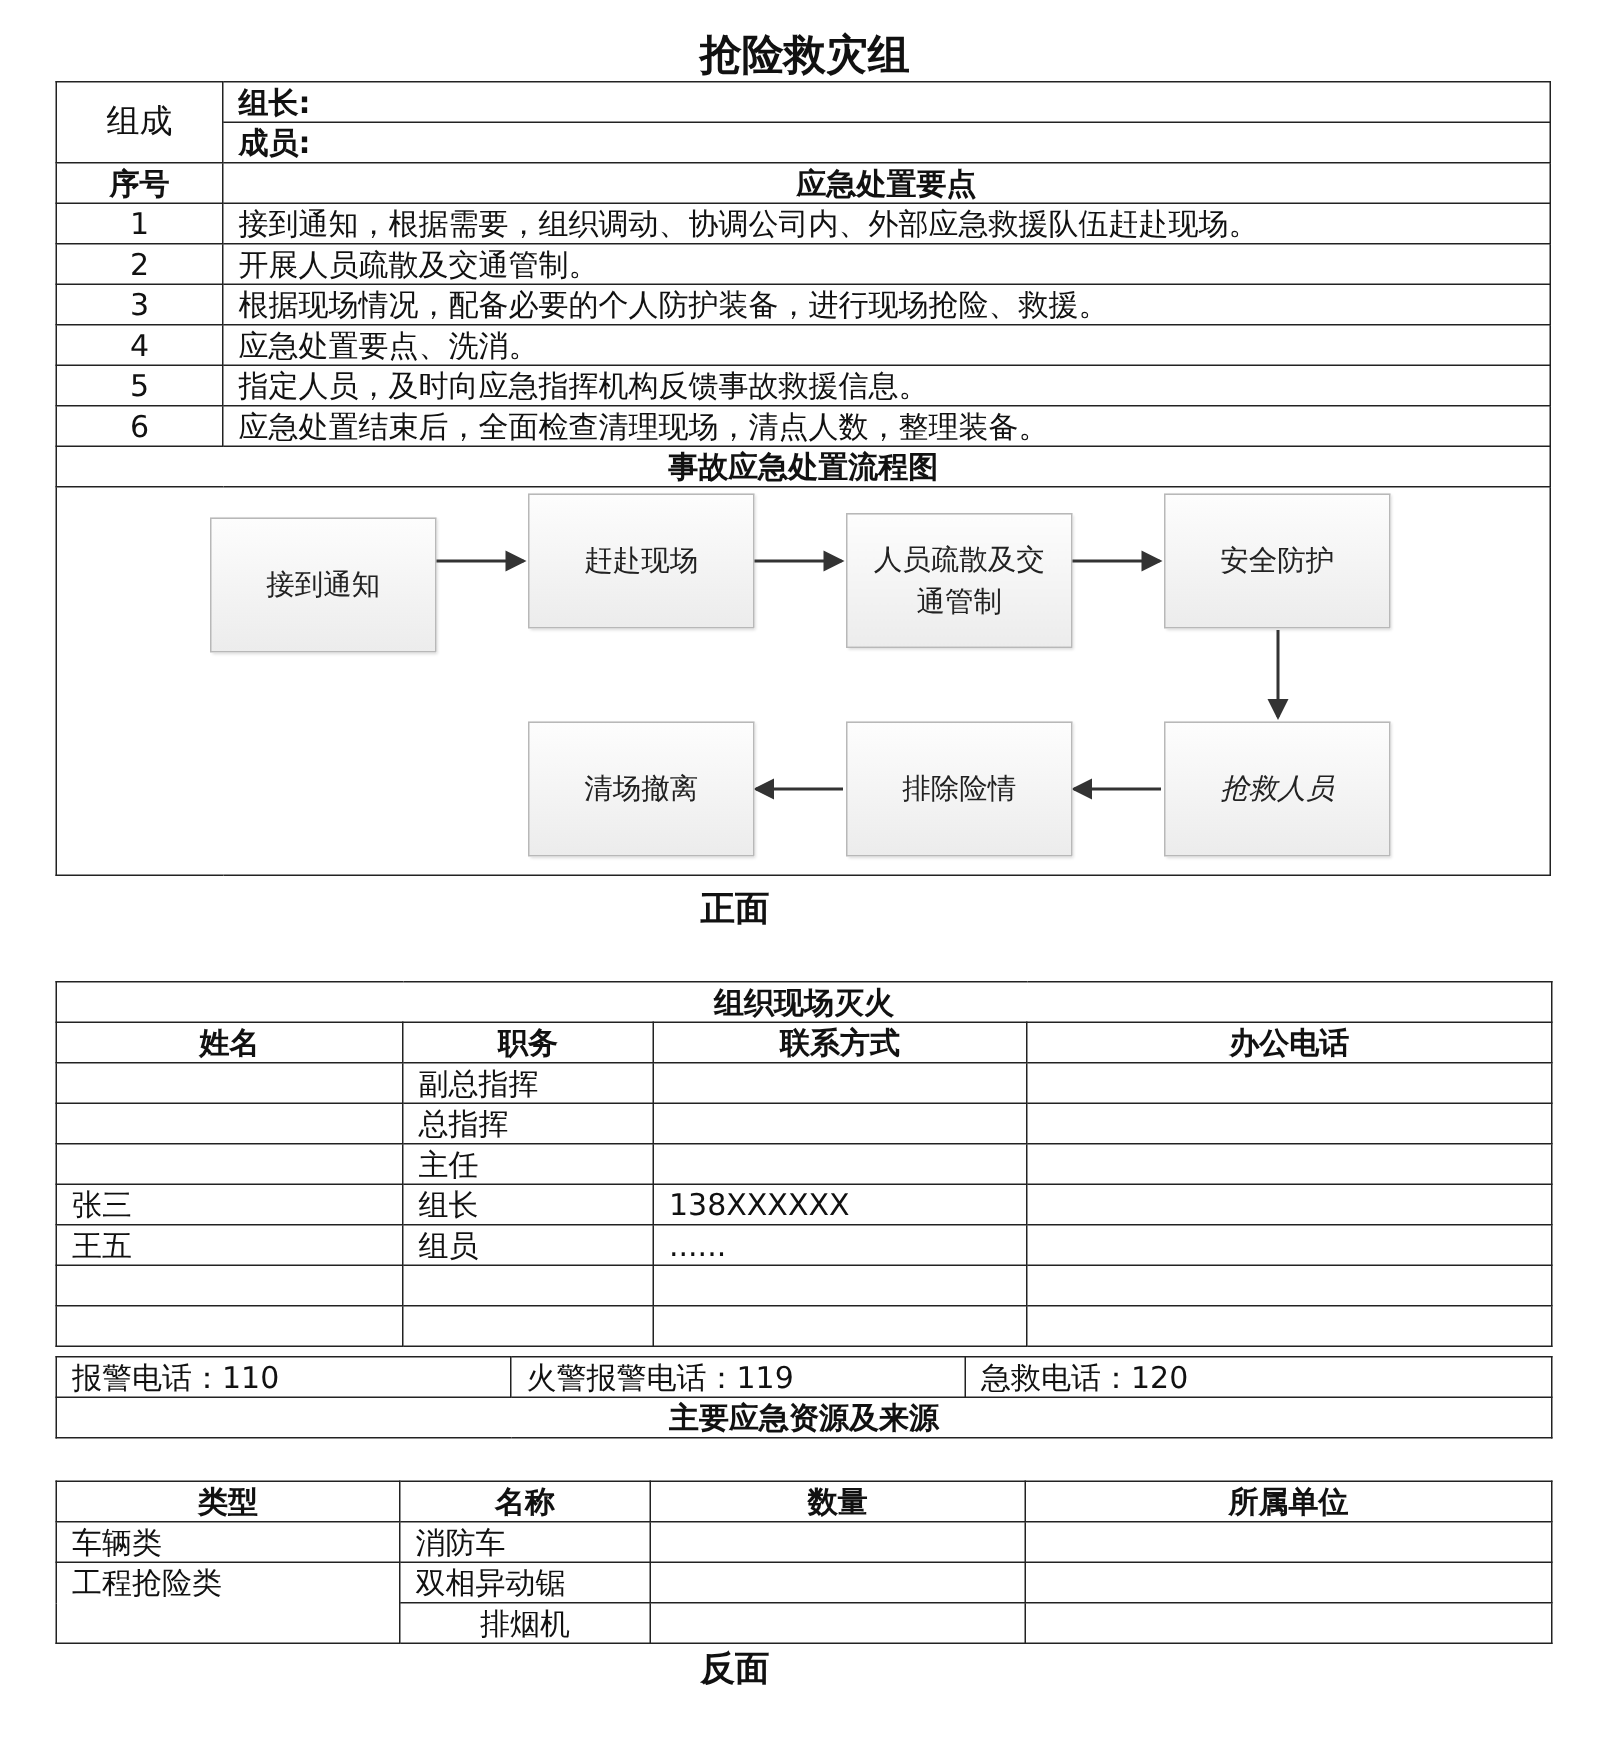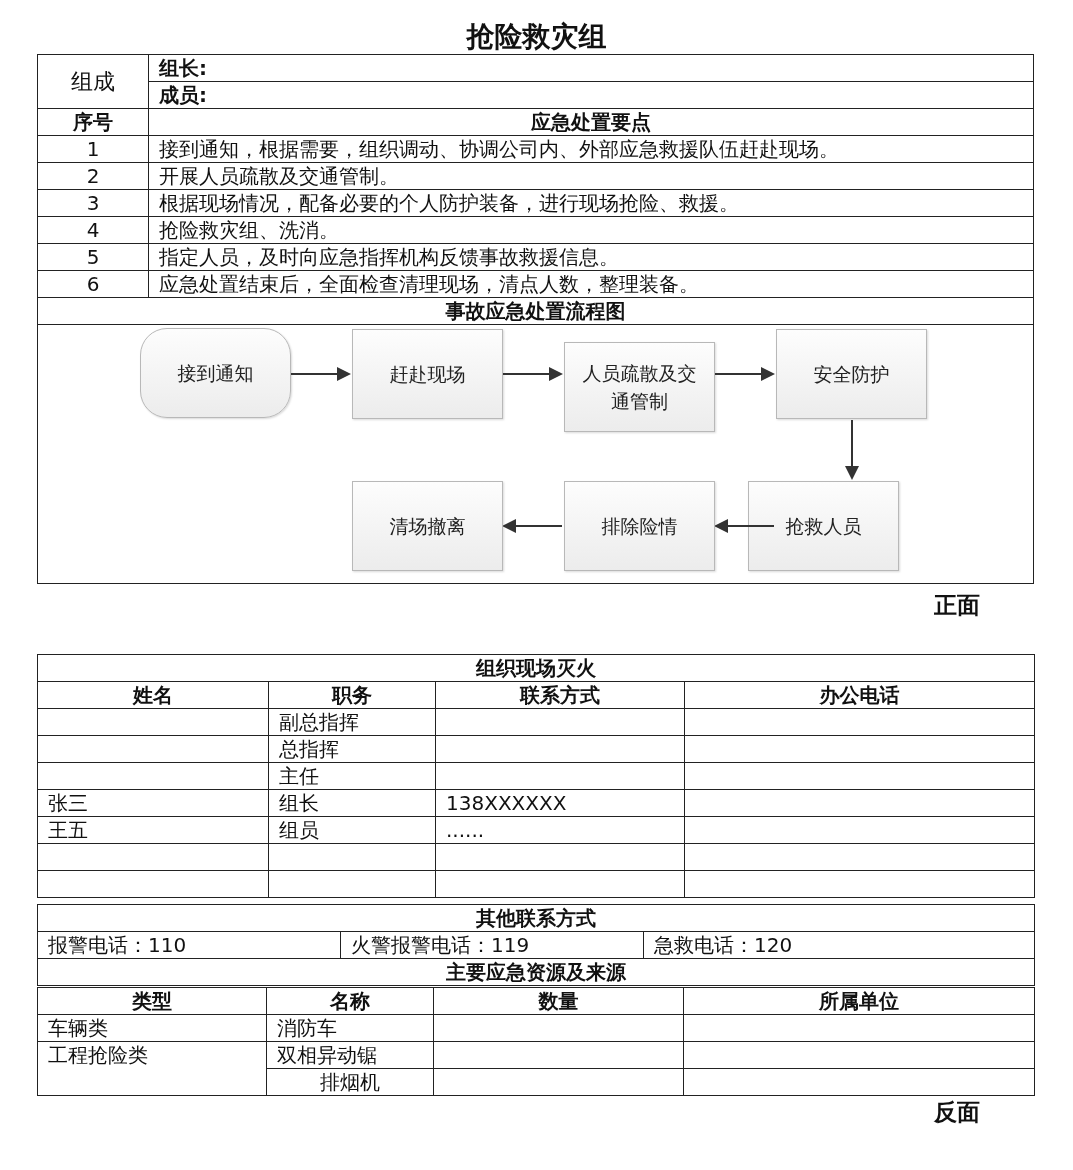--- a/index.html
+++ b/index.html
@@ -6,21 +6,21 @@
   body {
     width: 1073px; height: 1170px; position: relative; overflow: hidden;
     font-family: "DejaVu Sans", "Liberation Sans", sans-serif;
     color: #111;
   }
   .title {
     position: absolute; left: 0; width: 1073px; top: 20px; height: 34px;
     text-align: center; font-size: 28px; font-weight: bold; line-height: 34px;
   }
   .caption {
-    position: absolute; left: 0; width: 980px; text-align: right;
+    position: absolute; left: 0; width: 980px; text-align: center;
     font-size: 23px; font-weight: bold;
   }
   table.grid {
     position: absolute; border-collapse: collapse; table-layout: fixed;
     font-size: 20px;
   }
   table.grid td {
     border: 1.5px solid #222; padding: 0 10px; height: 26px; line-height: 26px;
     white-space: nowrap; overflow: hidden; vertical-align: middle;
   }
@@ -81,45 +81,45 @@
   <tr>
     <td class="c">2</td>
     <td>开展人员疏散及交通管制。</td>
   </tr>
   <tr>
     <td class="c">3</td>
     <td>根据现场情况，配备必要的个人防护装备，进行现场抢险、救援。</td>
   </tr>
   <tr>
     <td class="c">4</td>
-    <td>抢险救灾组、洗消。</td>
+    <td>应急处置要点、洗消。</td>
   </tr>
   <tr>
     <td class="c">5</td>
     <td>指定人员，及时向应急指挥机构反馈事故救援信息。</td>
   </tr>
   <tr>
     <td class="c">6</td>
     <td>应急处置结束后，全面检查清理现场，清点人数，整理装备。</td>
   </tr>
   <tr>
     <td colspan="2" class="c b">事故应急处置流程图</td>
   </tr>
   <tr>
     <td colspan="2" class="flow-cell">
       <div class="flow">
-        <div class="node" style="left:102px; top:3px;border-radius:27px;">接到通知</div>
+        <div class="node" style="left:102px; top:20px;">接到通知</div>
         <div class="arrow-h r" style="left:253px; top:48px; width:58px;"></div>
         <div class="node" style="left:314px; top:4px;">赶赴现场</div>
         <div class="arrow-h r" style="left:465px; top:48px; width:58px;"></div>
         <div class="node" style="left:526px; top:4px;margin-top:13px;">人员疏散及交通管制</div>
         <div class="arrow-h r" style="left:677px; top:48px; width:58px;"></div>
         <div class="node" style="left:738px; top:4px;">安全防护</div>
         <div class="arrow-v" style="left:813px; top:95px; height:58px;"></div>
-        <div class="node" style="left:710px; top:156px;">抢救人员</div>
+        <div class="node" style="left:738px; top:156px;font-style:italic;">抢救人员</div>
         <div class="arrow-h l" style="left:468px; top:200px; width:268px; width:58px; left:678px;"></div>
         <div class="node" style="left:526px; top:156px;">排除险情</div>
         <div class="arrow-h l" style="left:466px; top:200px; width:58px;"></div>
         <div class="node" style="left:314px; top:156px;">清场撤离</div>
       </div>
     </td>
   </tr>
 </tbody>
   </table>
 
@@ -187,23 +187,20 @@
 </tbody>
   </table>
 
 <table class="grid" style="left:37px; top:904px; width:997px;">
   <colgroup>
       <col style="width:303px">
       <col style="width:303px">
       <col style="width:391px">
     </colgroup>
   <tbody>
-      <tr>
-    <td colspan="3" class="c b">其他联系方式</td>
-  </tr>
   <tr>
     <td>报警电话：110</td>
     <td>火警报警电话：119</td>
     <td>急救电话：120</td>
   </tr>
   <tr>
     <td colspan="3" class="c b">主要应急资源及来源</td>
   </tr>
 </tbody>
   </table>

